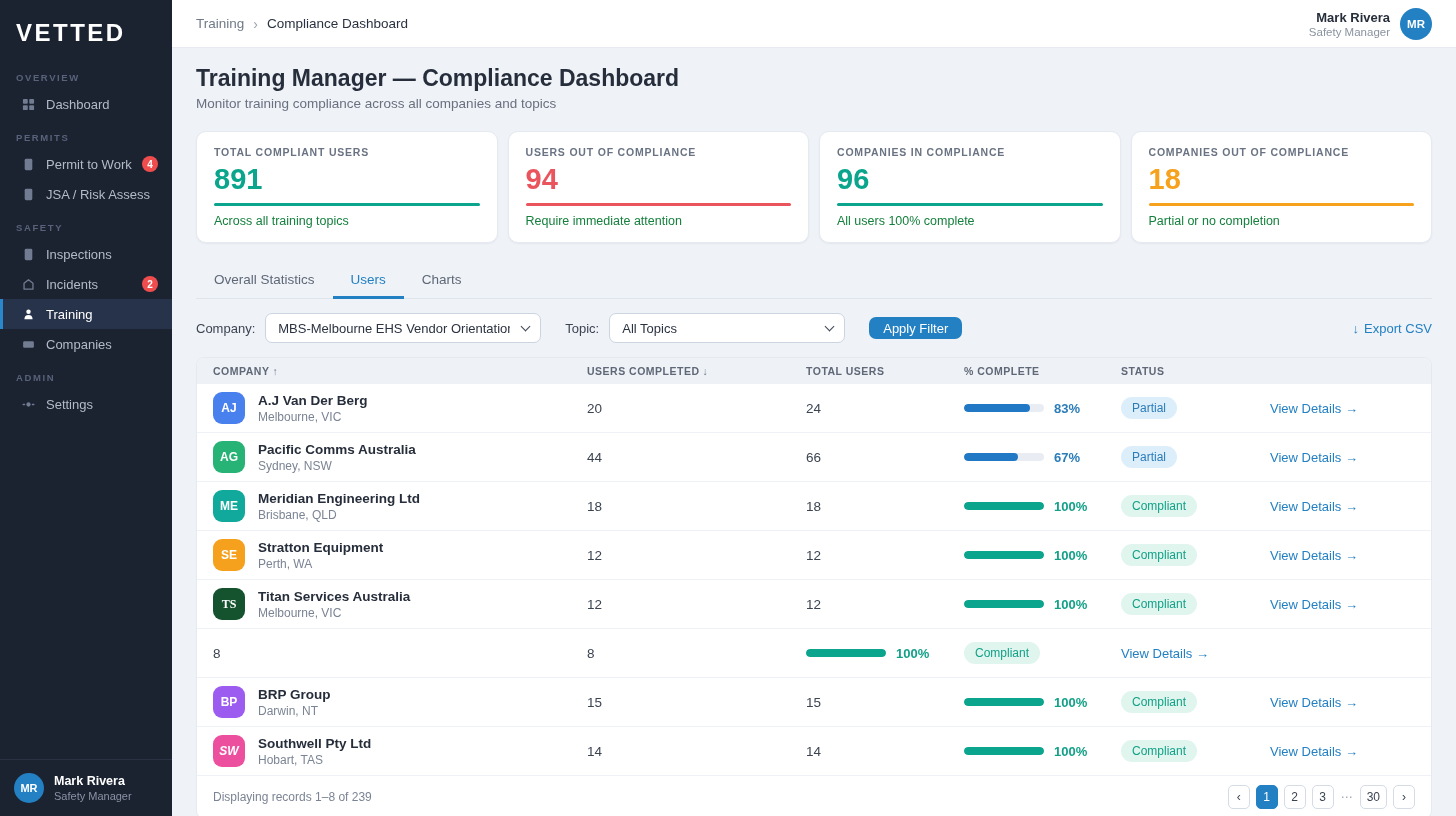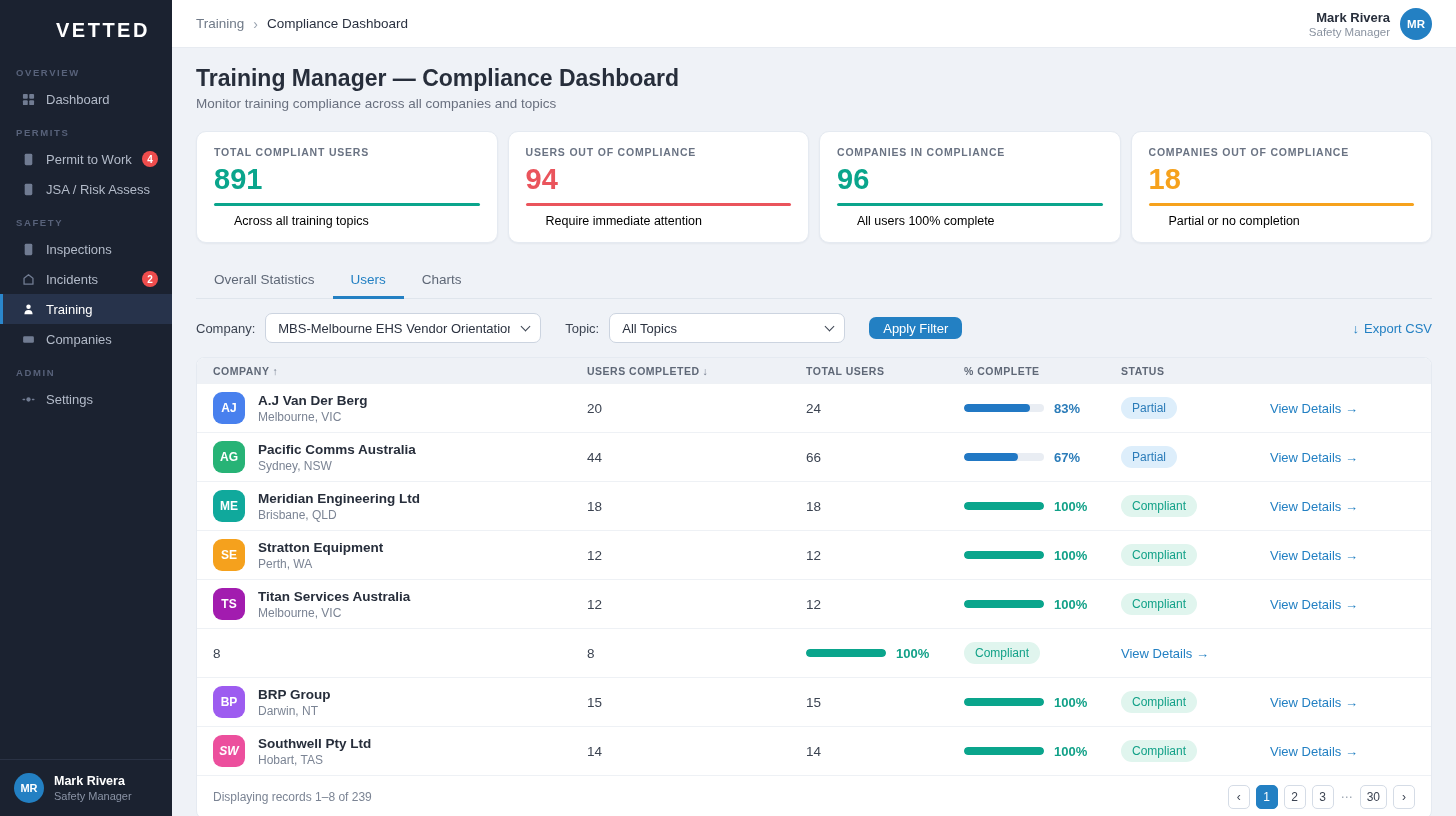--- a/index.html
+++ b/index.html
@@ -5,21 +5,21 @@
   * { box-sizing: border-box; margin: 0; padding: 0; }
   html,body { width:1456px; height:816px; }
   body {
     font-family:"Liberation Sans", sans-serif;
     background:#eff2f7; overflow:hidden; color:#272e3b;
   }
   .app { display:flex; height:100%; }
 
   
   .sidebar { width:172px; flex-shrink:0; background:#1b2230; display:flex; flex-direction:column; }
-  .brand { color:#fff; font-weight:bold; font-size:20px; letter-spacing:2.5px; padding:19px 16px 12px 16px;margin-left:40px; }
+  .brand { color:#fff; font-weight:bold; font-size:24px; letter-spacing:2.5px; padding:19px 16px 12px 16px; }
   .nav { flex:1; }
   .sec-label { font-size:9.5px; font-weight:bold; letter-spacing:1.6px; color:#58627a; text-transform:uppercase; padding:13px 16px 6px 16px; }
   .nav-item { display:flex; align-items:center; gap:10px; height:30px; padding:0 14px 0 19px; font-size:13px; color:#b3bbc9; cursor:pointer; border-left:3px solid transparent; }
   .nav-item.active { background:#27334b; border-left-color:#2b87cc; color:#fff; }
   .nav-icon { width:14px; height:14px; display:flex; align-items:center; color:#717c92; flex-shrink:0; }
   .nav-item.active .nav-icon { color:#fff; }
   .nav-icon svg { width:13px; height:13px; }
   .nav-badge { margin-left:auto; color:#fff; font-size:10px; font-weight:bold; min-width:16px; height:16px; border-radius:8px; display:flex; align-items:center; justify-content:center; padding:0 4px; }
   .side-user { border-top:1px solid #2a3244; padding:13px 14px; display:flex; gap:10px; align-items:center; }
   .avatar { width:30px; height:30px; border-radius:50%; color:#fff; font-weight:bold; font-size:11px; display:flex; align-items:center; justify-content:center; flex-shrink:0; }
@@ -42,21 +42,21 @@
   .main { flex:1; padding:18px 24px 12px 24px; overflow:hidden; }
   h1 { font-size:23px; line-height:25px; color:#272e3b; }
   .subtitle { margin-top:5px; font-size:13.5px; color:#69707f; }
 
   
   .stats { display:grid; grid-template-columns:repeat(4,1fr); gap:10px; margin-top:20px; }
   .card { background:#fff; border:1px solid #e5eaf1; border-radius:10px; padding:14px 17px; box-shadow:0 1px 2px rgba(20,30,50,.05); }
   .card-label { font-size:10.5px; font-weight:bold; letter-spacing:.8px; color:#6a7383; text-transform:uppercase; }
   .card-value { font-size:29px; line-height:29px; font-weight:bold; margin-top:7px; }
   .card-bar { height:3px; border-radius:2px; margin:9px 0 8px 0; }
-  .card-caption { font-size:12.5px; color:#000000;margin-left:20px; }
+  .card-caption { font-size:12.5px; color:#15803d; }
 
   
   .tabs { display:flex; margin-top:22px; border-bottom:1px solid #dfe5ec; }
   .tab { padding:7px 18px 9px 18px; font-size:13.5px; color:#5f6877; cursor:pointer; border-bottom:3px solid transparent; margin-bottom:-1px; }
   .tab.active { color:#2380c3; border-bottom-color:#2380c3; }
 
   
   .filters { display:flex; align-items:center; margin-top:14px; font-size:13px; color:#3c4452; }
   .filters label { margin-right:10px; }
   .select-wrap { position:relative; margin-right:24px; }
@@ -344,21 +344,21 @@
                 <div class="track">
                   <div class="fill" style="width: 100%; background: rgb(10, 165, 140);"></div>
                 </div>
                 <span class="pct" style="color: rgb(18, 161, 136);">100%</span>
               </div>
               <div><span class="pill compliant">Compliant</span></div>
               <div><a class="details">View Details →</a></div>
             </div>
             <div class="trow tbody-row">
               <div class="company-cell">
-                <div class="row-avatar" style="background: #a21caf;">TS</div>
+                <div class="row-avatar" style="background: #14532d; font-family: Liberation Serif, serif;">TS</div>
                 <div>
                   <div class="cname">Titan Services Australia</div>
                   <div class="cloc">Melbourne, VIC</div>
                 </div>
               </div>
               <div class="num">12</div>
               <div class="num">12</div>
               <div class="pct-cell">
                 <div class="track">
                   <div class="fill" style="width: 100%; background: rgb(10, 165, 140);"></div>

